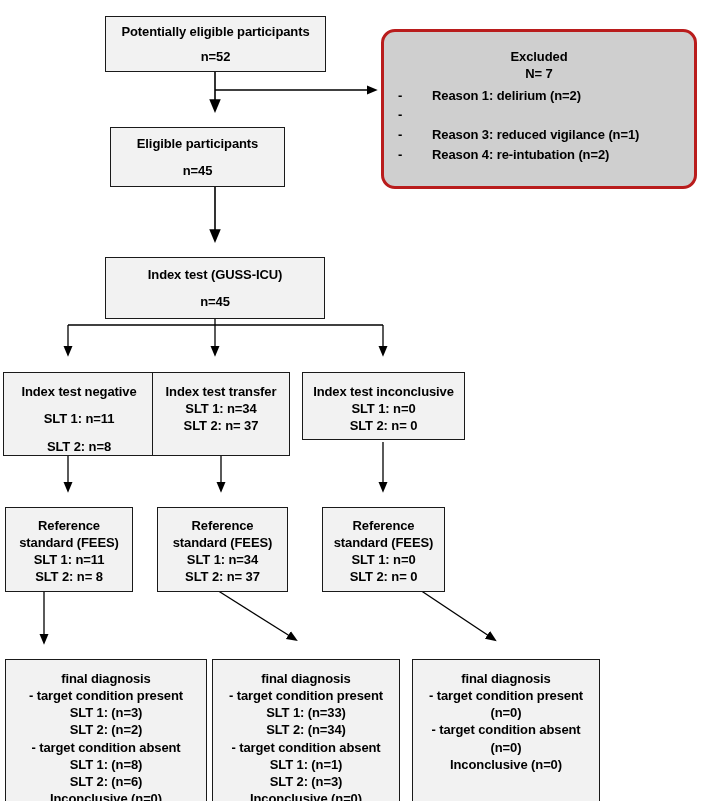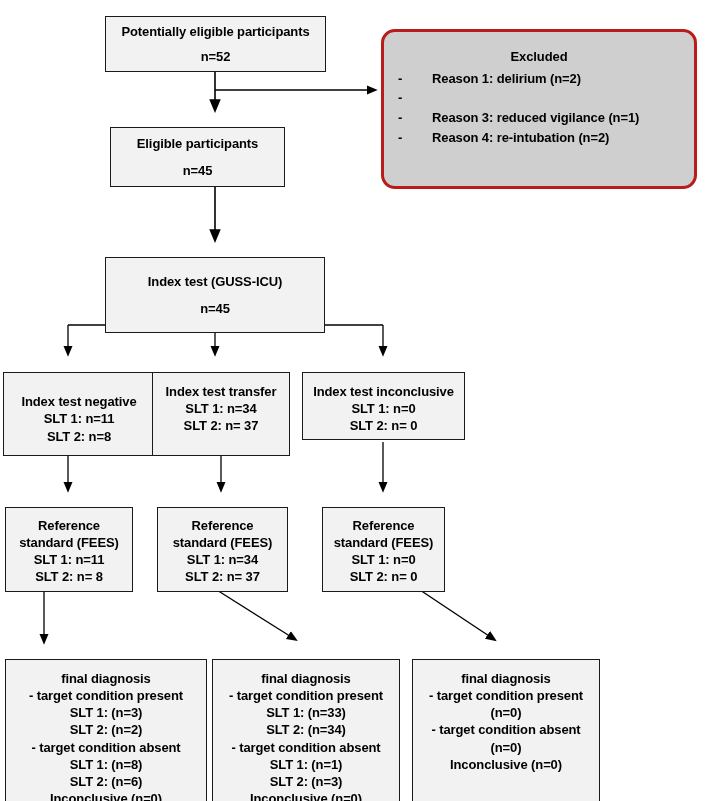--- a/index.html
+++ b/index.html
@@ -87,20 +87,21 @@
     <line x1="408" y1="582" x2="492" y2="638" stroke="#000000" stroke-width="1.3" marker-end="url(#ah)"></line>
   </svg>
 
   <div class="box spaced" style="left:105px;top:2px;width:221px;height:56px;">
     <span class="ln">Potentially eligible participants</span>
     <span class="ln">n=52</span>
   </div>
 
   <div class="box excluded" style="left:381px;top:15px;width:316px;height:160px;">
     <span class="excluded-title">Excluded</span>
+    <span class="excluded-title">N= 7</span>
     <ul class="excl-list">
       <li>
         <span class="excl-dash">-</span>
         <span class="excl-txt">Reason 1: delirium (n=2)</span>
       </li>
       <li>
         <span class="excl-dash">-</span>
       </li>
       <li>
         <span class="excl-dash">-</span>
@@ -111,26 +112,26 @@
         <span class="excl-txt">Reason 4: re-intubation (n=2)</span>
       </li>
     </ul>
   </div>
 
   <div class="box spaced" style="left:110px;top:113px;width:175px;height:60px;">
     <span class="ln" style="margin-bottom:7px;">Eligible participants</span>
     <span class="ln">n=45</span>
   </div>
 
-  <div class="box spaced" style="left:105px;top:243px;width:220px;height:76px;">
+  <div class="box spaced" style="left:105px;top:243px;width:220px;height:62px;">
     <span class="ln" style="margin-bottom:7px;">Index test (GUSS-ICU)</span>
     <span class="ln">n=45</span>
   </div>
 
-  <div class="box" style="left:3px;top:358px;width:152px;height:84px;justify-content:center;padding-top:10px;">
+  <div class="box" style="left:3px;top:358px;width:152px;height:84px;justify-content:space-between;padding-top:10px;">
     <span class="ln">Index test negative</span>
     <span class="ln">SLT 1: n=11</span>
     <span class="ln">SLT 2: n=8</span>
   </div>
 
   <div class="box" style="left:152px;top:358px;width:138px;height:84px;justify-content:flex-start;padding-top:10px;">
     <span class="ln">Index test transfer</span>
     <span class="ln">SLT 1: n=34</span>
     <span class="ln">SLT 2: n= 37</span>
   </div>

